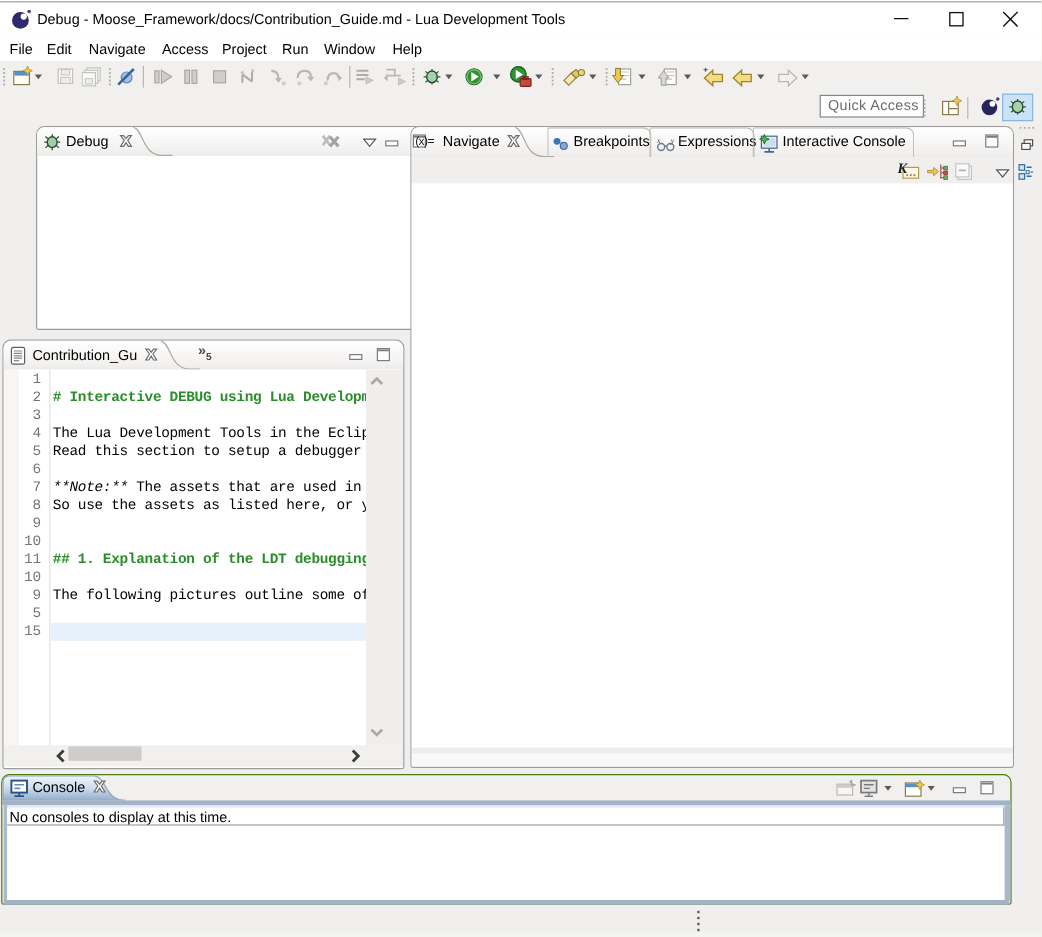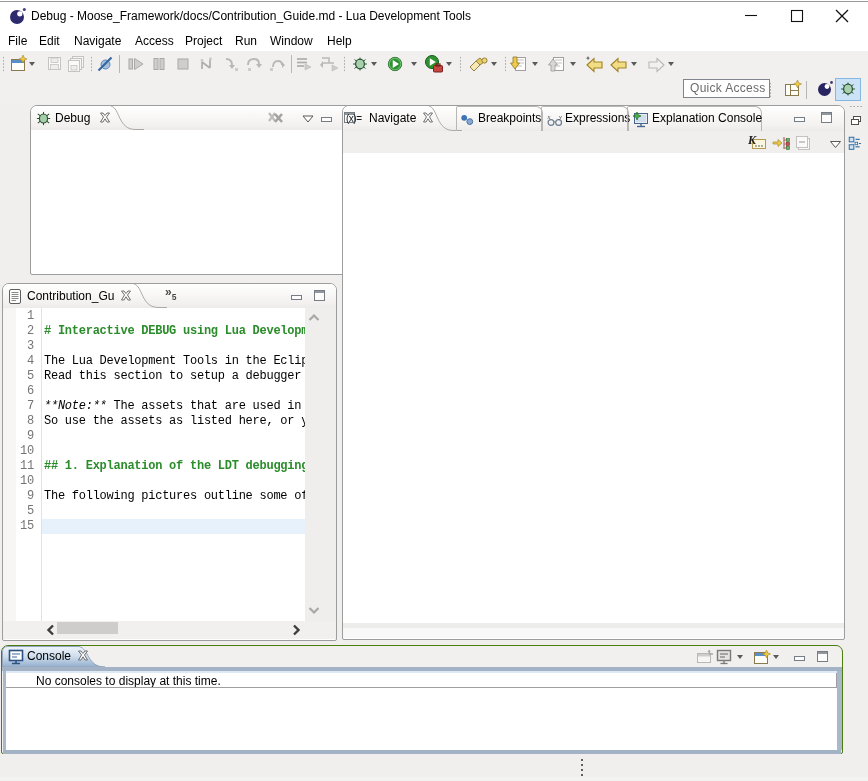--- a/index.html
+++ b/index.html
@@ -402,21 +402,21 @@
     </svg>
     <div class="abs tabtext" style="left:222px;top:5px">Expressions</div>
     <div class="abs" style="left:284px;top:0;width:133px;height:24px;border:1px solid #b9b7b4;border-bottom:none;border-radius:2px 7px 0 0;"></div>
     <svg class="abs" style="left:289px;top:5px" width="18" height="17" viewBox="0 0 18 17">
       <rect x="2.5" y="2.5" width="13" height="10" fill="#e8eef5" stroke="#44668c"></rect>
       <rect x="4" y="4" width="10" height="7" fill="#cfdded"></rect>
       <line x1="9" y1="13" x2="9" y2="15" stroke="#44668c" stroke-width="1.4"></line>
       <line x1="5" y1="15.5" x2="13" y2="15.5" stroke="#44668c" stroke-width="1.4"></line>
       <path d="M5 1 L6.2 3.8 L9 5 L6.2 6.2 L5 9 L3.8 6.2 L1 5 L3.8 3.8 Z" fill="#4fae4f" stroke="#1d6b1d" stroke-width="0.7"></path>
     </svg>
-    <div class="abs tabtext" style="left:309px;top:5px">Explanation Console</div>
+    <div class="abs tabtext" style="left:309px;top:5px">Interactive Console</div>
     <svg class="abs" style="left:450px;top:6px" width="13" height="12" viewBox="0 0 13 12">
       <rect x="1.5" y="5.5" width="10" height="4" fill="#fcfcfc" stroke="#767d85"></rect>
     </svg>
     <svg class="abs" style="left:477px;top:5px" width="13" height="13" viewBox="0 0 13 13">
       <rect x="1.5" y="1.5" width="10" height="10" fill="#fcfcfc" stroke="#767d85"></rect>
       <line x1="2" y1="3" x2="11" y2="3" stroke="#767d85" stroke-width="1.6"></line>
     </svg>
 
     <svg class="abs" style="left:405px;top:28px" width="20" height="17" viewBox="0 0 20 17">
       <rect x="4.5" y="5.5" width="13" height="9" fill="#fdf6df" stroke="#b49b52"></rect>
@@ -472,21 +472,21 @@
     <path d="M1.5 1 L4 1 L6 3.5 L8 1 L10.5 1 L7.5 5 L10.5 10 L8 10 L6 6.8 L4 10 L1.5 10 L4.5 5 Z" fill="#fcfcfc" stroke="#6f6f6f" stroke-width="1"></path>
   </svg>
 
   <div class="abs" style="left:0;top:21px;width:840px;height:4px;background:#a3b2c4;"></div>
   <div class="abs" style="left:0;top:25px;width:840px;height:2px;background:#dde9f5;"></div>
   <div class="abs" style="left:1px;top:25px;width:3px;height:79px;background:#a9b8ca;"></div>
   <div class="abs" style="left:835px;top:25px;width:5px;height:79px;background:#a9b8ca;"></div>
   <div class="abs" style="left:1px;top:104px;width:838px;height:4px;background:#a3b2c4;"></div>
 
   <div class="abs" style="left:4px;top:27px;width:831px;height:77px;background:#ffffff;"></div>
-  <div class="abs" style="left:6px;top:28px;font-size:12px;color:#000;margin-left:28px;">No consoles to display at this time.</div>
+  <div class="abs" style="left:6px;top:28px;font-size:12px;color:#000;">No consoles to display at this time.</div>
   <div class="abs" style="left:4px;top:41px;width:831px;height:1px;background:#9f9f9f;"></div>
   <div class="abs" style="left:834px;top:27px;width:1px;height:15px;background:#9f9f9f;"></div>
 
   <svg class="abs" style="left:694px;top:3px" width="18" height="16" viewBox="0 0 18 16">
     <rect x="1.5" y="4.5" width="13" height="9" fill="#f7f6f5" stroke="#b9b8b6"></rect>
     <rect x="2" y="5" width="12" height="2.5" fill="#cecdcb"></rect>
     <path d="M12 2 L15 5 M13.5 1 L13.5 5 L17 5" stroke="#aaa9a7" stroke-width="1.4" fill="none"></path>
   </svg>
   <svg class="abs" style="left:714px;top:3px" width="17" height="16" viewBox="0 0 17 16">
     <rect x="1.5" y="1.5" width="13" height="10" fill="#e4e3e2" stroke="#7a7a7a" stroke-width="1.4"></rect>

